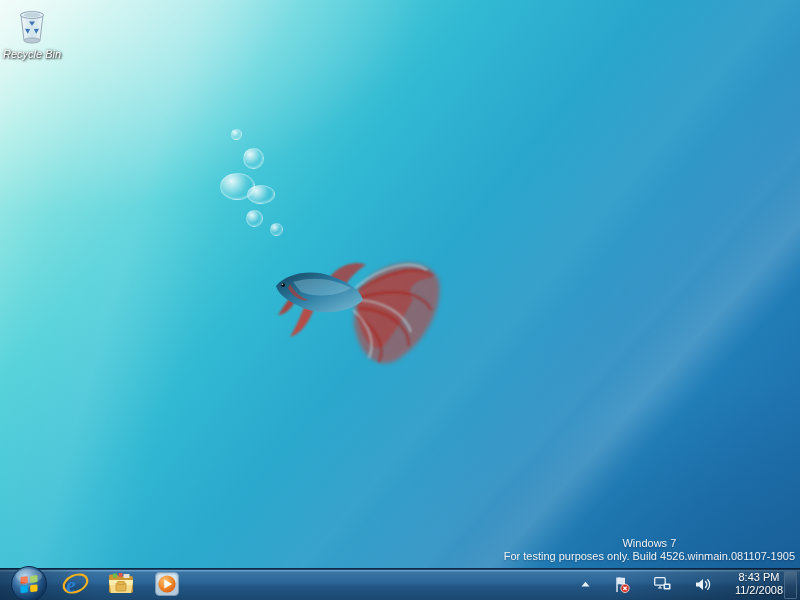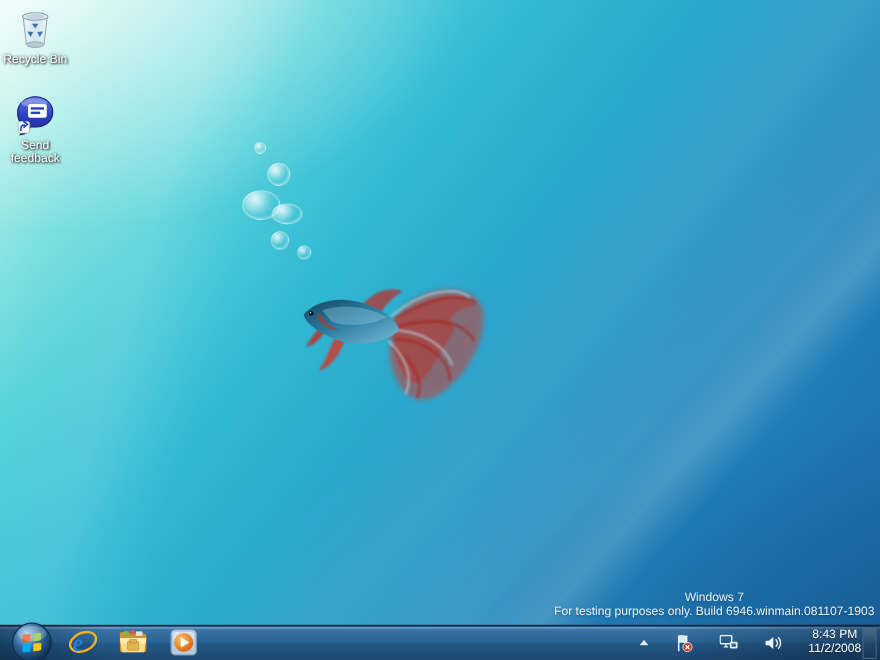--- a/index.html
+++ b/index.html
@@ -25,21 +25,21 @@
 
   
   .bubble{position:absolute;border-radius:50%;
     border:1px solid rgba(255,255,255,.40);
     background:radial-gradient(circle at 32% 28%, rgba(255,255,255,.85), rgba(255,255,255,.10) 52%, rgba(255,255,255,0) 68%);
     box-shadow:inset -1px -1px 2px rgba(255,255,255,.35);}
 
   
   .desk-icon{position:absolute;width:64px;display:flex;flex-direction:column;align-items:center;cursor:default;}
   .desk-icon .label{margin-top:2px;font-size:11px;line-height:12px;color:#fff;text-align:center;
-    text-shadow:1px 1px 2px rgba(0,0,0,.85),0 0 3px rgba(0,0,0,.6);}
+    text-shadow:1px 1px 2px rgba(0,0,0,.85),0 0 3px rgba(0,0,0,.6);font-style:italic;}
 
   
   .watermark{position:absolute;right:5px;bottom:37px;text-align:center;color:rgba(255,255,255,.92);
     font-size:11px;line-height:13px;text-shadow:0 1px 2px rgba(0,30,70,.45);}
 
   
   .taskbar{position:absolute;left:0;right:0;bottom:0;height:32px;
     background:linear-gradient(180deg,#0d2b48 0%,#0d2b48 4%,#6da3cd 7%,#3a74a4 14%,#2b6598 46%,#235786 56%,#1b4870 100%);}
   .taskbar::after{content:"";position:absolute;inset:0;pointer-events:none;
     background:linear-gradient(90deg,rgba(4,18,36,.40),rgba(4,18,36,0) 12%,rgba(4,18,36,0) 76%,rgba(4,18,36,.40));}
@@ -134,45 +134,24 @@
       <ellipse cx="18" cy="9" rx="8.6" ry="2.2" fill="#c2d4de"></ellipse>
       <g fill="#3b74b4" transform="translate(18,22)">
         <path transform="rotate(0)" d="M-3,-6.5 L3,-6.5 L0,-2.2 Z"></path>
         <path transform="rotate(120)" d="M-3,-6.5 L3,-6.5 L0,-2.2 Z"></path>
         <path transform="rotate(240)" d="M-3,-6.5 L3,-6.5 L0,-2.2 Z"></path>
       </g>
     </svg>
     <div class="label">Recycle Bin</div>
   </div>
 
-  <div class="desk-icon" style="left:0px;top:86px">
-    <svg width="38" height="38" viewBox="0 0 38 38">
-      <defs>
-        <linearGradient id="balg" x1="0" y1="0" x2="0" y2="1">
-          <stop offset="0" stop-color="#5a74e6"></stop>
-            <stop offset=".5" stop-color="#2b3fc0"></stop>
-            <stop offset="1" stop-color="#1a2a92"></stop>
-        </linearGradient>
-      </defs>
-      <path d="M19,2 C28,2 35,8 35,16 C35,24 28,29.5 20,29.5 L14.5,29.5 C13.5,33.5 10,36 5.5,36.5 C8,33.5 8.3,30.8 7.2,27.6 C4.5,24.8 3,20.6 3,16 C3,8 11,2 19,2 Z" fill="url(#balg)" stroke="#131f6e" stroke-width="1"></path>
-      <ellipse cx="18" cy="7.5" rx="12" ry="4" fill="#ffffff" opacity=".28"></ellipse>
-      <rect x="12.5" y="8.5" width="17" height="12.5" rx="2" fill="#ffffff"></rect>
-      <rect x="15" y="11.5" width="12" height="2.2" fill="#2742c0"></rect>
-      <rect x="15" y="15.5" width="8.5" height="2.2" fill="#2742c0"></rect>
-      <g>
-        <rect x="3.5" y="24.5" width="10.5" height="10.5" rx="2" fill="#ffffff" stroke="#9fb2c4" stroke-width=".8"></rect>
-        <path d="M6,33 L6,30.5 C6,28.8 7.3,27.6 9,27.6 L9,29.6 L12,27 L9,24.6 L9,26" fill="none" stroke="#1f3fd0" stroke-width="1.4"></path>
-      </g>
-    </svg>
-    <div class="label">Send feedback</div>
-  </div>
 
   <div class="watermark">
     <div>Windows 7</div>
-    <div>For testing purposes only. Build 6946.winmain.081107-1903</div>
+    <div>For testing purposes only. Build 4526.winmain.081107-1905</div>
   </div>
 
   <div class="taskbar">
 
     <button class="start-orb" aria-label="Start">
       <svg width="38" height="38" viewBox="0 0 38 38">
         <defs>
           <radialGradient id="orbg" cx="38%" cy="30%" r="80%">
             <stop offset="0" stop-color="#a8d0ec"></stop>
               <stop offset=".45" stop-color="#32699c"></stop>

